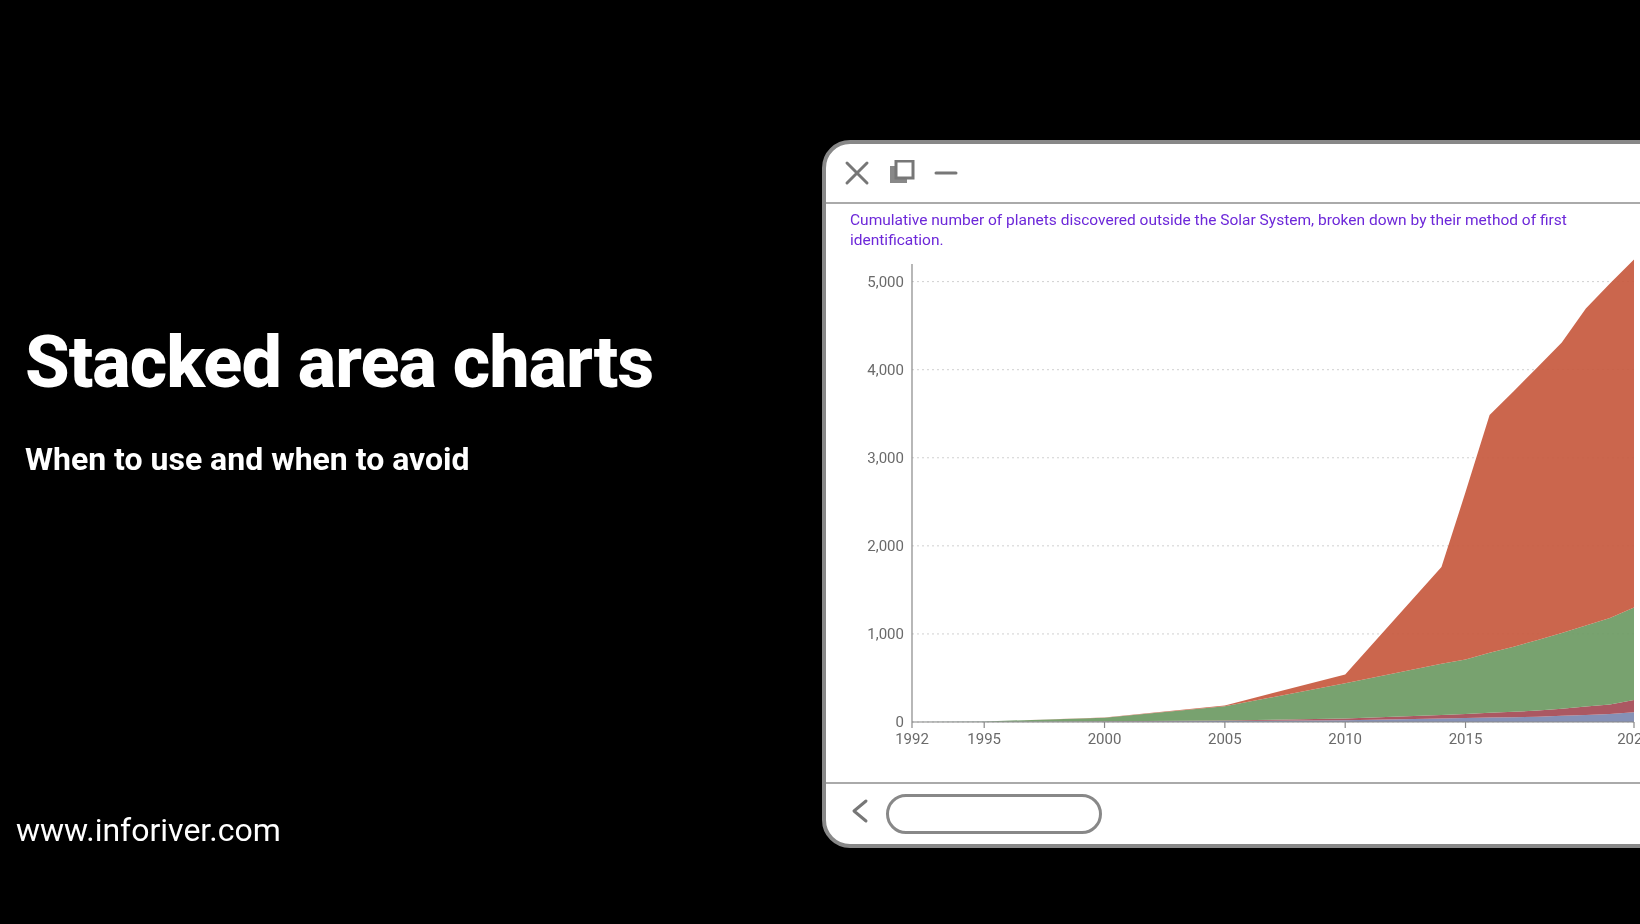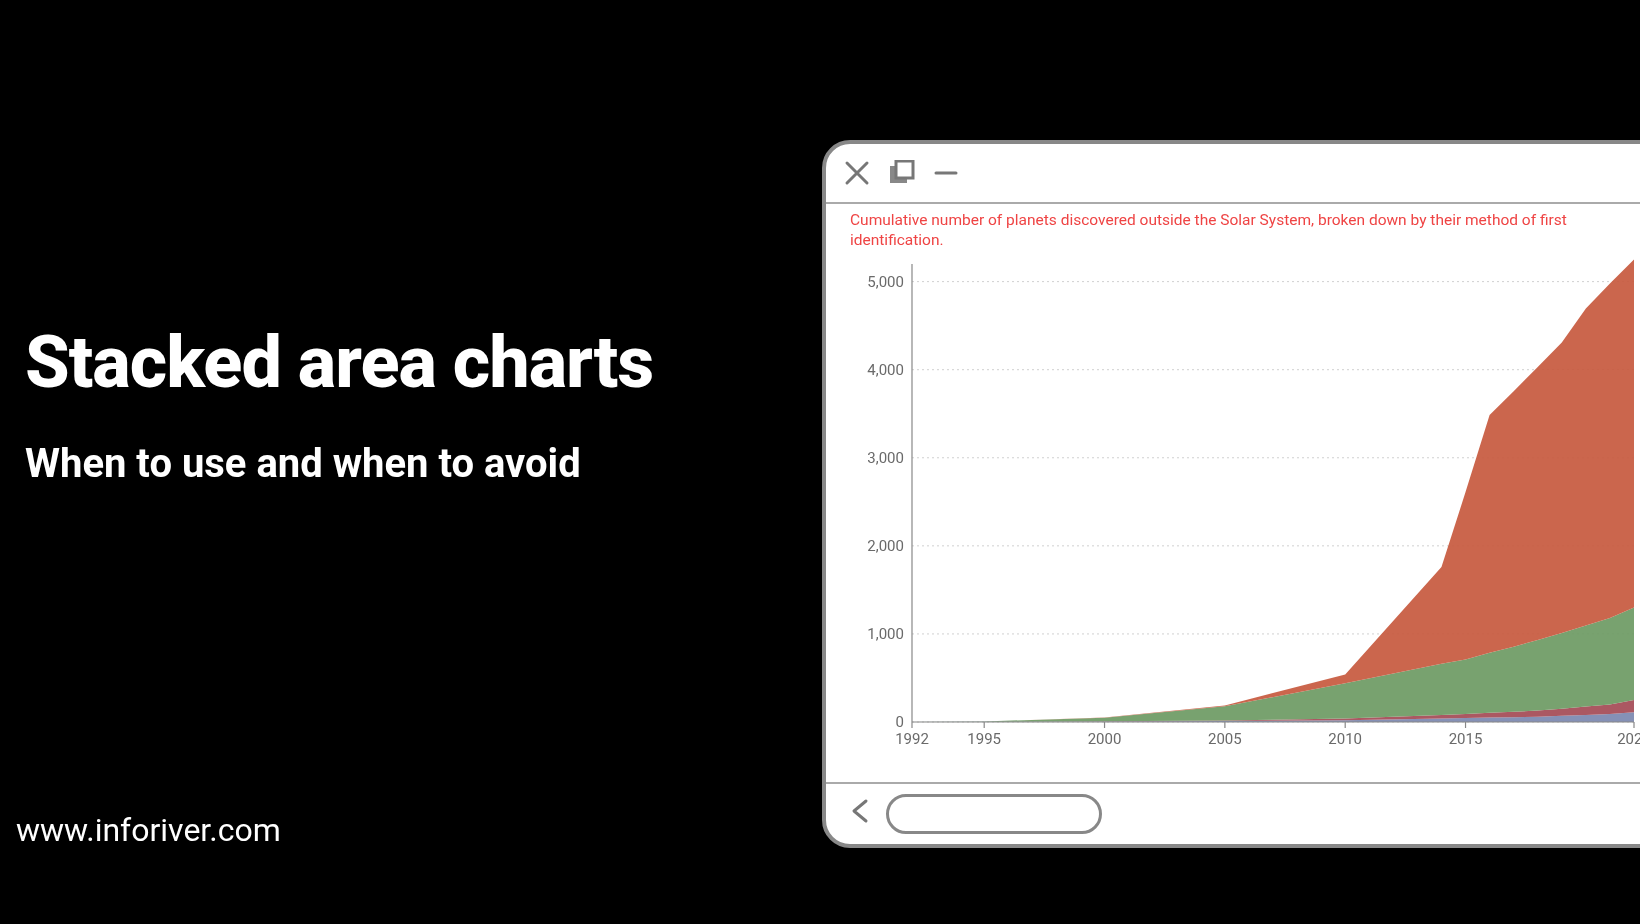--- a/index.html
+++ b/index.html
@@ -20,21 +20,21 @@
     font-weight: 800;
     font-size: 72px;
     letter-spacing: -1px;
   }
   .subtitle {
     position: absolute;
     left: 25px;
     top: 440px;
     color: #fff;
     font-weight: 700;
-    font-size: 40px;
+    font-size: 32px;
   }
   .footer-url {
     position: absolute;
     left: 16px;
     bottom: 75px;
     color: #fff;
     font-size: 32px;
     font-weight: 400;
   }
   .window {
@@ -75,21 +75,21 @@
   }
   .chart-area {
     position: absolute;
     left: 0; right: 0;
     top: 58px;
     bottom: 60px;
     padding: 8px 10px 0 24px;
   }
   .chart-caption {
     font-size: 15.5px;
-    color: #ef4444;
+    color: #6d28d9;
     line-height: 1.3;
     margin-bottom: 6px;
     max-width: 780px;
   }
   svg.chart { display:block; }
 </style>
 </head>
 <body>
 
 <div class="title">Stacked area charts</div>

